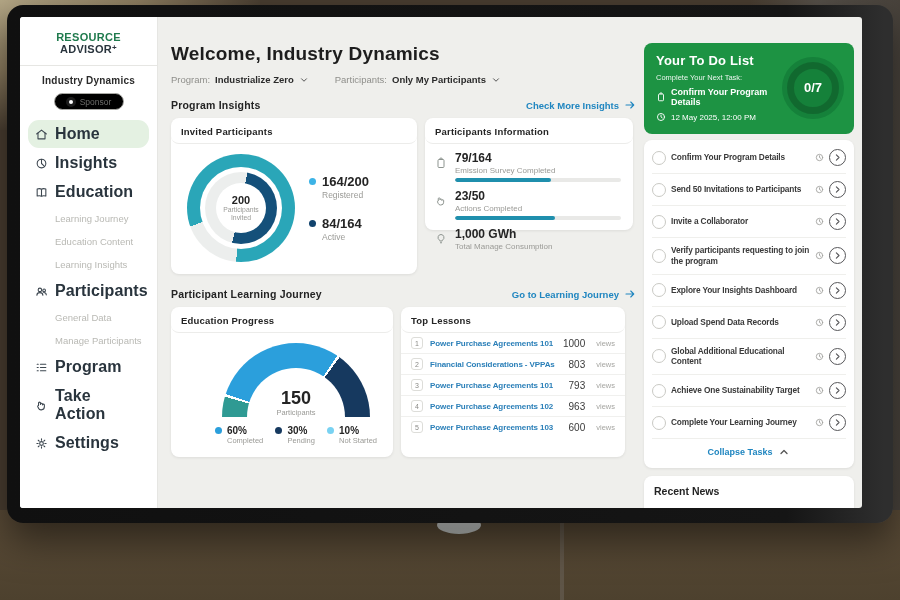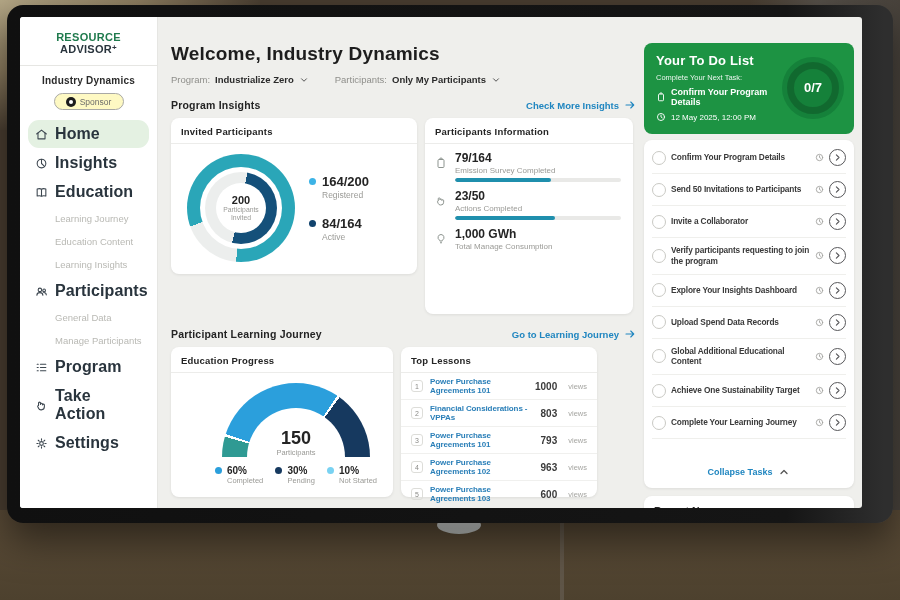--- a/index.html
+++ b/index.html
@@ -28,21 +28,21 @@
 
   
   .sidebar { width:138px; flex-shrink:0; background:#fff; border-right:1px solid #e6e6e3;
     padding:14px 8px 0 8px; }
   .brand { text-align:center; font-size:11px; font-weight:bold; letter-spacing:.3px; }
   .brand .b1 { color:#1f7a4d; } .brand .b2 { color:#29343d; } .brand .bp { color:#29343d; font-size:8px; vertical-align:top; }
   .side-div { border-top:1px solid #e6e6e3; margin:10px -8px 9px -8px; }
   .org { text-align:center; font-size:10px; font-weight:bold; color:#2b2b2b; letter-spacing:.2px; }
   .sponsor { margin:7px auto 10px auto; width:70px; height:17px; border:1px solid #a9a9a5;
     border-radius:10px; display:flex; align-items:center; justify-content:center; gap:4px;
-    background:#fef9c3; cursor:pointer; }
+    background:#000000; cursor:pointer; }
   .sponsor .sp-dot { width:10px; height:10px; border-radius:50%; background:#1c1c1c; position:relative; }
   .sponsor .sp-dot::after { content:""; position:absolute; left:3px; top:3px; width:4px; height:4px;
     border-radius:50%; background:#fff; }
   .sponsor .sp-label { font-size:8.5px; color:#6d6d6a; }
   .nav-item { display:flex; align-items:center; gap:7px; padding:5px 7px; margin:1px 0;
     border-radius:11px; cursor:pointer; }
   .nav-item.active { background:#e4f1e2; }
   .nav-item .nav-label { font-size:16px; font-weight:bold; color:#29343d; letter-spacing:.1px; }
   .nav-ic { width:13px; height:13px; display:inline-flex; color:#3d4750; flex-shrink:0; }
   .nav-ic svg { width:13px; height:13px; }
@@ -59,42 +59,42 @@
   .chev svg { width:10px; height:10px; }
   .sec-row { display:flex; align-items:center; justify-content:space-between; margin-top:14px; margin-bottom:7px; }
   .sec-title { font-size:10.5px; font-weight:bold; color:#242424; letter-spacing:.2px; }
   .sec-link { display:flex; align-items:center; gap:5px; font-size:9.5px; font-weight:bold;
     color:#2086c0; cursor:pointer; }
   .arr { width:12px; height:12px; display:inline-flex; color:#2086c0; }
   .arr svg { width:12px; height:12px; }
   .cards { display:flex; gap:8px; }
   .card { background:#fff; border-radius:8px; box-shadow:0 1px 3px rgba(0,0,0,.08); }
   .card-title { font-size:9.5px; font-weight:bold; color:#242424; padding:8px 10px 6px 10px;
-    border-bottom:1px solid #ececea; letter-spacing:.2px; }
+    border-bottom:1px solid #ececea; letter-spacing:.2px;border-radius:8px; }
 
   
   .card-invited { width:246px; height:156px; }
   .inv-body { display:flex; align-items:center; gap:14px; padding:10px 8px 0 16px; }
   .donut { width:108px; height:108px; border-radius:50%; position:relative; }
   .donut .h1 { position:absolute; inset:13px; background:#fff; border-radius:50%; }
   .donut .ring2 { position:absolute; inset:18px; border-radius:50%; }
   .donut .h2 { position:absolute; inset:11px; background:#fff; border-radius:50%; }
   .donut .d-center { position:absolute; inset:0; display:flex; flex-direction:column;
     align-items:center; justify-content:center; text-align:center; }
   .d-val { font-size:11px; font-weight:bold; color:#242424; }
   .d-lab { font-size:6.8px; color:#9a9a96; line-height:1.25; }
   .legend-v { display:flex; flex-direction:column; gap:16px; }
   .lg-item { display:flex; align-items:flex-start; gap:6px; }
   .lg-dot { width:7px; height:7px; border-radius:50%; margin-top:4px; flex-shrink:0; }
   .lg-dot.reg { background:#3cb3e6; } .lg-dot.act { background:#11436d; }
   .lg-val { font-size:13px; font-weight:bold; color:#242424; }
   .lg-lab { font-size:8.5px; color:#9a9a96; margin-top:1px; }
 
   
-  .card-info { width:208px; height:196px; }
+  .card-info { width:208px; height:112px; }
   .info-body { padding:7px 12px 0 10px; }
   .stat { display:flex; gap:8px; margin-bottom:7px; }
   .stat-ic { width:12px; height:12px; color:#8d948f; margin-top:4px; flex-shrink:0; }
   .stat-ic svg { width:12px; height:12px; }
   .stat-main { flex:1; }
   .stat-val { font-size:12px; font-weight:bold; color:#242424; }
   .stat-lab { font-size:8px; color:#9a9a96; margin:1px 0 3px 0; }
   .bar-track { height:4px; border-radius:2px; background:#e9e9e7; overflow:hidden; }
   .bar-fill { height:100%; border-radius:2px; background:#1f8fad; }
 
@@ -108,28 +108,28 @@
   .gauge .g-center { position:absolute; left:0; right:0; bottom:0; text-align:center; }
   .g-val { font-size:18px; font-weight:bold; color:#242424; line-height:1; }
   .g-lab { font-size:7.5px; color:#9a9a96; margin-top:1px; }
   .g-legend { display:flex; justify-content:space-between; padding:8px 16px 0 16px; }
   .gl-item { display:flex; gap:5px; }
   .gl-dot { width:7px; height:7px; border-radius:50%; margin-top:2px; }
   .gl-pct { font-size:10px; font-weight:bold; color:#242424; }
   .gl-lab { font-size:7.5px; color:#9a9a96; }
 
   
-  .card-lessons { width:196px; height:150px; }
+  .card-lessons { width:224px; height:150px; }
   .lesson-row { display:flex; align-items:center; gap:7px; padding:4px 10px;
     border-bottom:1px solid #f0f0ee; cursor:pointer; }
   .lesson-row:last-child { border-bottom:none; }
   .rank { width:12px; height:12px; border:1px solid #ddddd9; border-radius:3px; font-size:7px;
     color:#8a8a86; display:flex; align-items:center; justify-content:center; flex-shrink:0; }
   .l-title { flex:1; font-size:8px; font-weight:bold; color:#2a7fb8; letter-spacing:-.1px; }
-  .l-views { font-size:10px; font-weight:bold; color:#3a3a3a; }
+  .l-views { font-size:10px; font-weight:normal; color:#3a3a3a; }
   .l-word { font-size:7.5px; color:#a5a5a1; margin-left:4px; }
 
   
   .right { width:218px; flex-shrink:0; padding:26px 8px 0 0; }
   .todo-hero { background:#1d9343; border-radius:8px; padding:10px 10px 12px 12px; color:#fff;
     display:flex; justify-content:space-between; position:relative; }
   .th-title { font-size:13px; font-weight:bold; letter-spacing:.2px; }
   .th-sub { font-size:7.5px; margin-top:5px; opacity:.9; }
   .th-row { display:flex; align-items:center; gap:5px; margin-top:5px; }
   .th-ic { width:10px; height:10px; color:#fff; display:inline-flex; flex-shrink:0; }
@@ -150,21 +150,21 @@
     flex-shrink:0; cursor:pointer; background:#fff; }
   .t-label { flex:1; font-size:8.3px; font-weight:bold; color:#3a3a3a; letter-spacing:-.15px;
     line-height:1.3; }
   .t-clock { width:9px; height:9px; color:#a2a29e; flex-shrink:0; display:inline-flex; }
   .t-clock svg { width:9px; height:9px; }
   .t-go { width:17px; height:17px; border:1.5px solid #57575a; border-radius:50%; color:#57575a;
     display:flex; align-items:center; justify-content:center; cursor:pointer; flex-shrink:0;
     background:#fff; }
   .t-go svg { width:9px; height:9px; }
   .collapse { display:flex; align-items:center; justify-content:center; gap:6px; padding:7px 0 8px 0;
-    font-size:9px; font-weight:bold; color:#2086c0; cursor:pointer;margin-top:20px; }
+    font-size:9px; font-weight:bold; color:#2086c0; cursor:pointer; }
   .collapse .arr { color:#555; }
   .news-card { background:#fff; border-radius:8px 8px 0 0; box-shadow:0 1px 3px rgba(0,0,0,.08);
     margin-top:8px; padding:9px 10px 20px 10px; }
   .news-title { font-size:10.5px; font-weight:bold; color:#242424; }
 </style>
 </head>
 <body>
 
 <div class="stage">
   <div class="bg-tl"></div>

